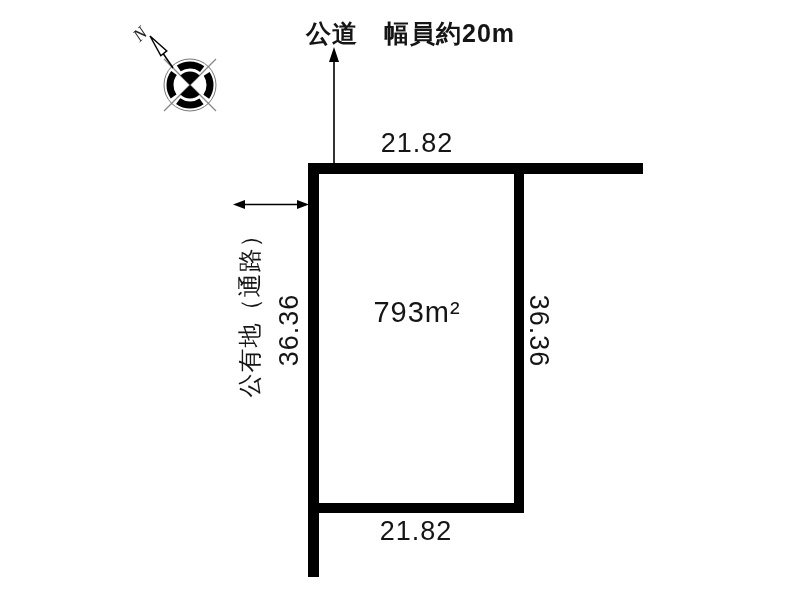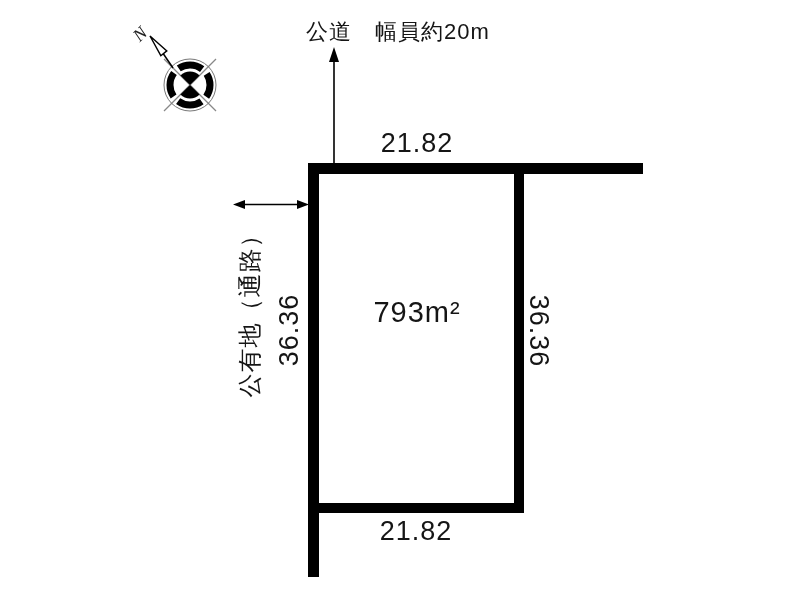--- a/index.html
+++ b/index.html
@@ -22,22 +22,23 @@
     top: 0;
   }
   .label {
     position: absolute;
     white-space: nowrap;
     color: #151515;
   }
   .road-label {
     left: 306px;
     top: 17px;
-    font-size: 22px;
+    font-size: 25px;
     letter-spacing: 1px;
+    font-weight: bold;
   }
   .dim {
     font-size: 27px;
     letter-spacing: 1px;
   }
   .dim-top {
     left: 417px;
     top: 143px;
     transform: translate(-50%, -50%);
   }

